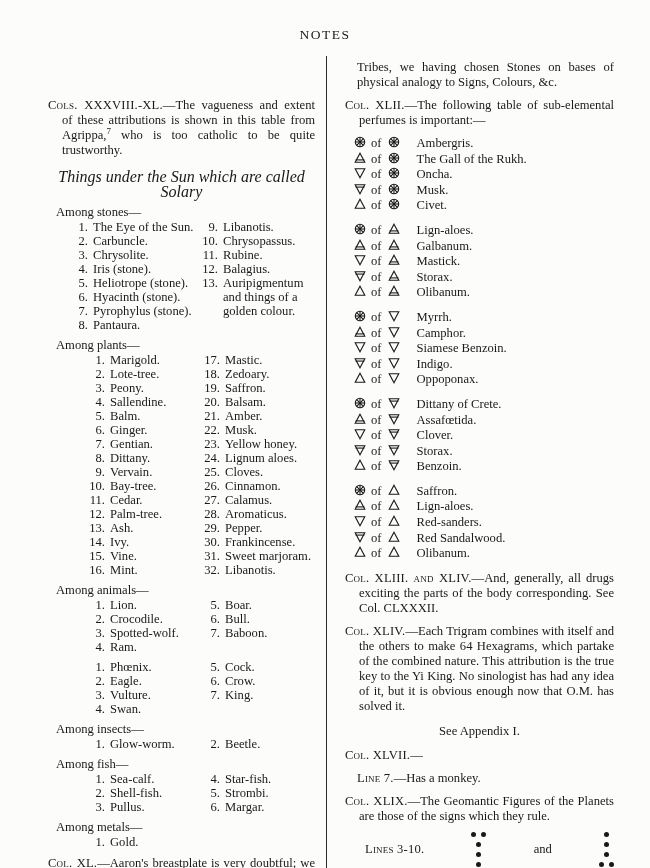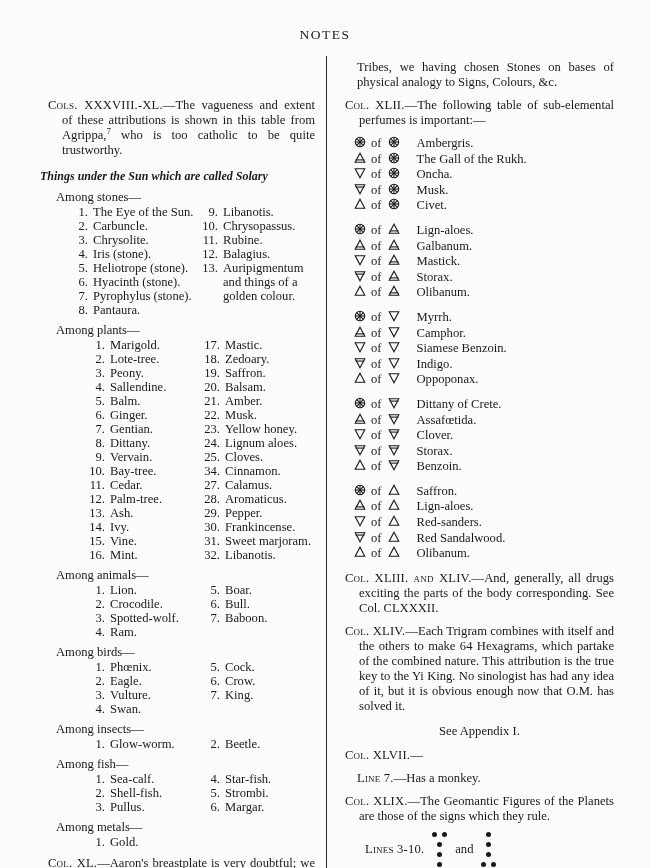--- a/index.html
+++ b/index.html
@@ -19,21 +19,21 @@
   p{margin:8px;}
   .para{text-align:justify;}
   .hang{padding-left:14px;text-indent:-14px;}
   .cont{padding-left:12px;}
   .mt7{margin-top:7px;}
   .mt8{margin-top:8px;}
   .mt9{margin-top:9px;}
   .sc{font-variant:small-caps;letter-spacing:.2px;}
   sup{font-size:9px;line-height:0;}
   .jlast{text-align-last:justify;}
-  .solary-heading{font-style:italic;font-weight:bold;margin:11px 0 5px;font-size:12px;}
+  .solary-heading{font-style:italic;font-weight:normal;text-align:center;margin:11px 0 5px;font-size:16px;}
   
   .list-section{margin-top:6px;}
   .list-title{padding-left:16px;line-height:15px;}
   .list-cols{display:flex;line-height:14px;}
   .stones .list-cols{padding-left:28px;}
   .std .list-cols{padding-left:45px;}
   .list-col1{flex:none;}
   .stones .list-col1{width:130px;}
   .std .list-col1{width:115px;}
   .list-col2{flex:1;min-width:0;}
@@ -43,21 +43,21 @@
   
   .perfume-table{margin-top:8px;}
   .pgroup{margin-bottom:9px;}
   .prow{display:flex;align-items:flex-start;height:15.6px;padding-left:16px;}
   .psym{width:13px;flex:none;display:flex;align-items:center;justify-content:center;}
   .pof{padding:0 6px 0 5px;}
   .pname{padding-left:16px;white-space:nowrap;}
   .center-note{text-align:center;margin-top:10px;}
   .line-note{padding-left:12px;}
   
-  .lines310{display:flex;align-items:center;margin-top:6px;padding-left:28px;}
+  .lines310{display:flex;align-items:center;margin-top:6px;padding-left:28px;justify-content:space-between;}
   .geo{display:flex;flex-direction:column;gap:5px;margin:0 8px;}
   .geo-row{display:flex;justify-content:center;gap:5px;}
   .geo-dot{width:5px;height:5px;border-radius:50%;background:#191919;}
 </style>
 </head>
 <body>
 
 <div class="page">
 
   <div class="page-header">NOTES</div>
@@ -230,21 +230,21 @@
               </div>
               <div class="item">
                 <span class="item-num">24.</span>
                 <span class="item-txt">Lignum aloes.</span>
               </div>
               <div class="item">
                 <span class="item-num">25.</span>
                 <span class="item-txt">Cloves.</span>
               </div>
               <div class="item">
-                <span class="item-num">34.</span>
+                <span class="item-num">26.</span>
                 <span class="item-txt">Cinnamon.</span>
               </div>
               <div class="item">
                 <span class="item-num">27.</span>
                 <span class="item-txt">Calamus.</span>
               </div>
               <div class="item">
                 <span class="item-num">28.</span>
                 <span class="item-txt">Aromaticus.</span>
               </div>
@@ -298,21 +298,20 @@
                 <span class="item-txt">Bull.</span>
               </div>
               <div class="item">
                 <span class="item-num">7.</span>
                 <span class="item-txt">Baboon.</span>
               </div>
             </div>
           </div>
         </div>
         <div class="list-section std">
-          <div class="list-title">Among birds—</div>
           <div class="list-cols">
             <div class="list-col1">
               <div class="item">
                 <span class="item-num">1.</span>
                 <span class="item-txt">Phœnix.</span>
               </div>
               <div class="item">
                 <span class="item-num">2.</span>
                 <span class="item-txt">Eagle.</span>
               </div>

